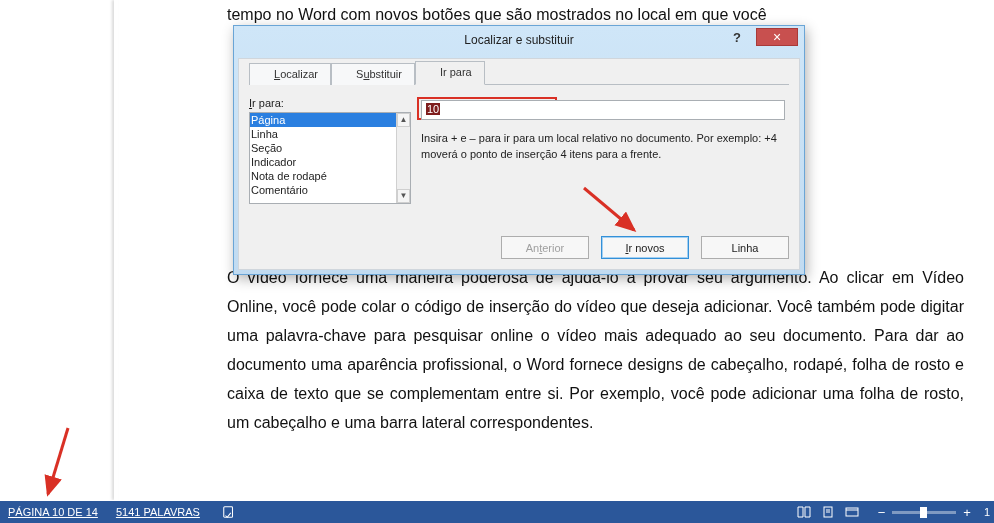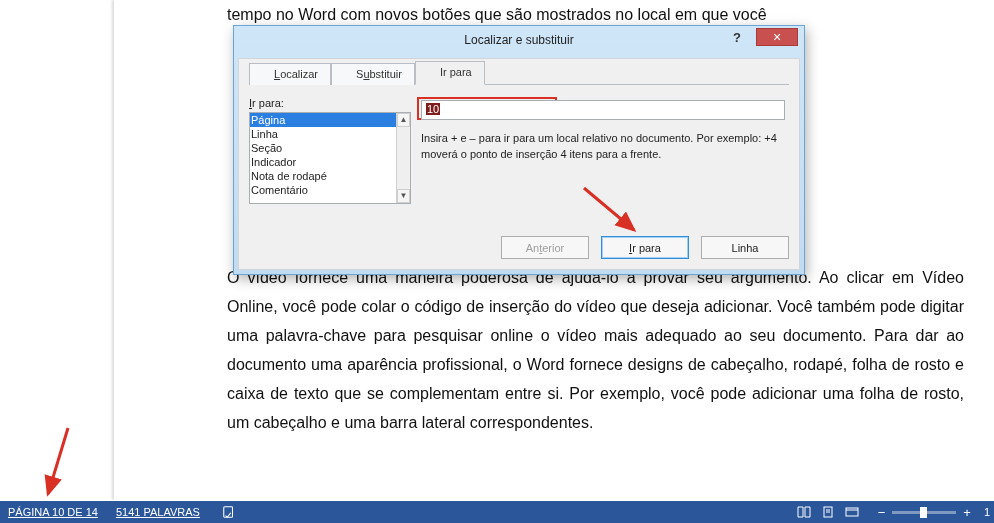--- a/index.html
+++ b/index.html
@@ -316,21 +316,21 @@
         </div>
         <div class="textfield-wrap" style="margin-top:-20px;">
           <input class="textfield" type="text" style="">
           <span class="sel-text">10</span>
         </div>
         <div class="hint">Insira + e – para ir para um local relativo no documento. Por exemplo: +4 moverá o ponto de inserção 4 itens para a frente.</div>
       </div>
     </div>
     <div class="btnrow">
       <button class="btn disabled"><span>An</span><span class="u">t</span><span>erior</span></button>
-      <button class="btn default"><span class="u">I</span><span>r para</span></button>
+      <button class="btn default"><span class="u">I</span><span>r novos</span></button>
       <button class="btn">Linha</button>
     </div>
   </div>
 </div>
 
 <div class="arrow" style="left:578px; top:182px;">
   <svg width="70" height="58">
     <defs>
         <marker id="ah1" markerWidth="8" markerHeight="8" refX="6" refY="3" orient="auto">
       <path d="M0,0 L7,3 L0,6 Z" fill="#d93025"></path>

